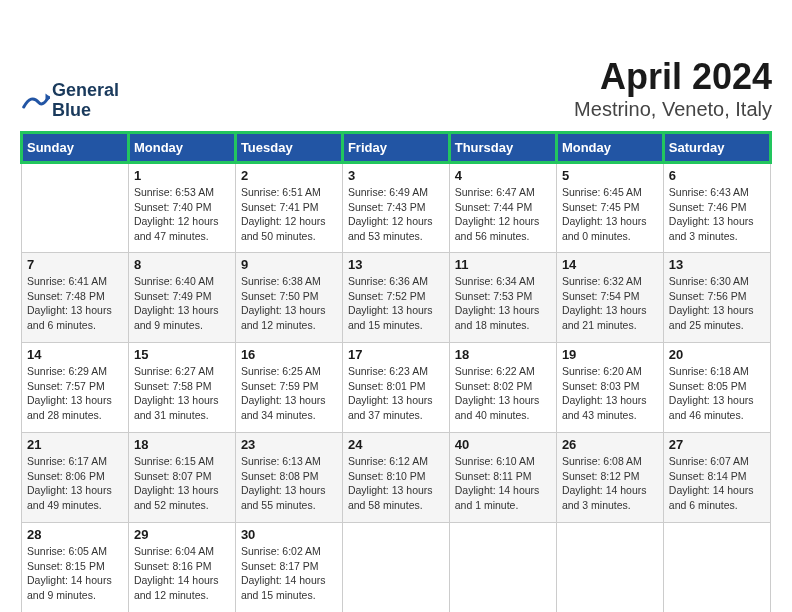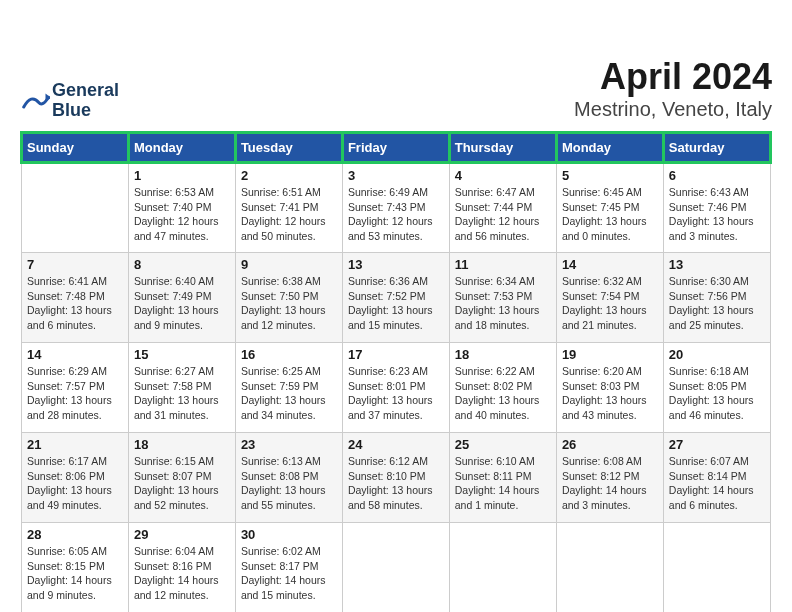--- a/index.html
+++ b/index.html
@@ -229,21 +229,21 @@
         </td>
         <td>
           <span class="day-number">23</span>
           <div class="day-info">Sunrise: 6:13 AM<br>Sunset: 8:08 PM<br>Daylight: 13 hours<br>and 55 minutes.</div>
         </td>
         <td>
           <span class="day-number">24</span>
           <div class="day-info">Sunrise: 6:12 AM<br>Sunset: 8:10 PM<br>Daylight: 13 hours<br>and 58 minutes.</div>
         </td>
         <td>
-          <span class="day-number">25</span>
+          <span class="day-number">40</span>
           <div class="day-info">Sunrise: 6:10 AM<br>Sunset: 8:11 PM<br>Daylight: 14 hours<br>and 1 minute.</div>
         </td>
         <td>
           <span class="day-number">26</span>
           <div class="day-info">Sunrise: 6:08 AM<br>Sunset: 8:12 PM<br>Daylight: 14 hours<br>and 3 minutes.</div>
         </td>
         <td>
           <span class="day-number">27</span>
           <div class="day-info">Sunrise: 6:07 AM<br>Sunset: 8:14 PM<br>Daylight: 14 hours<br>and 6 minutes.</div>
         </td>

